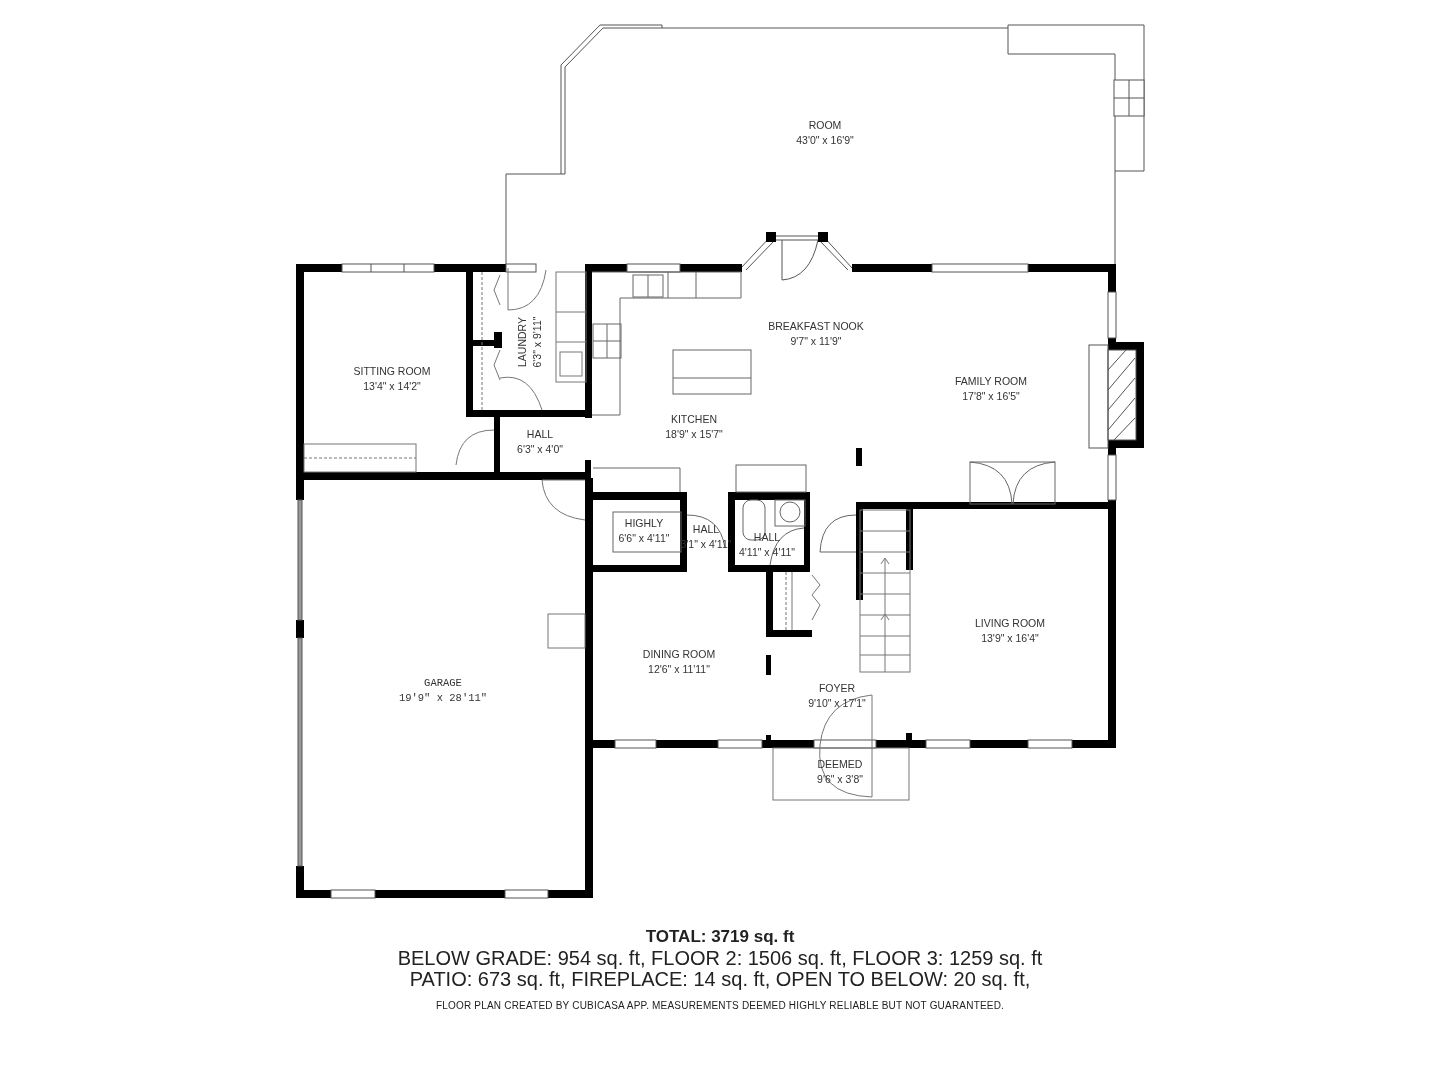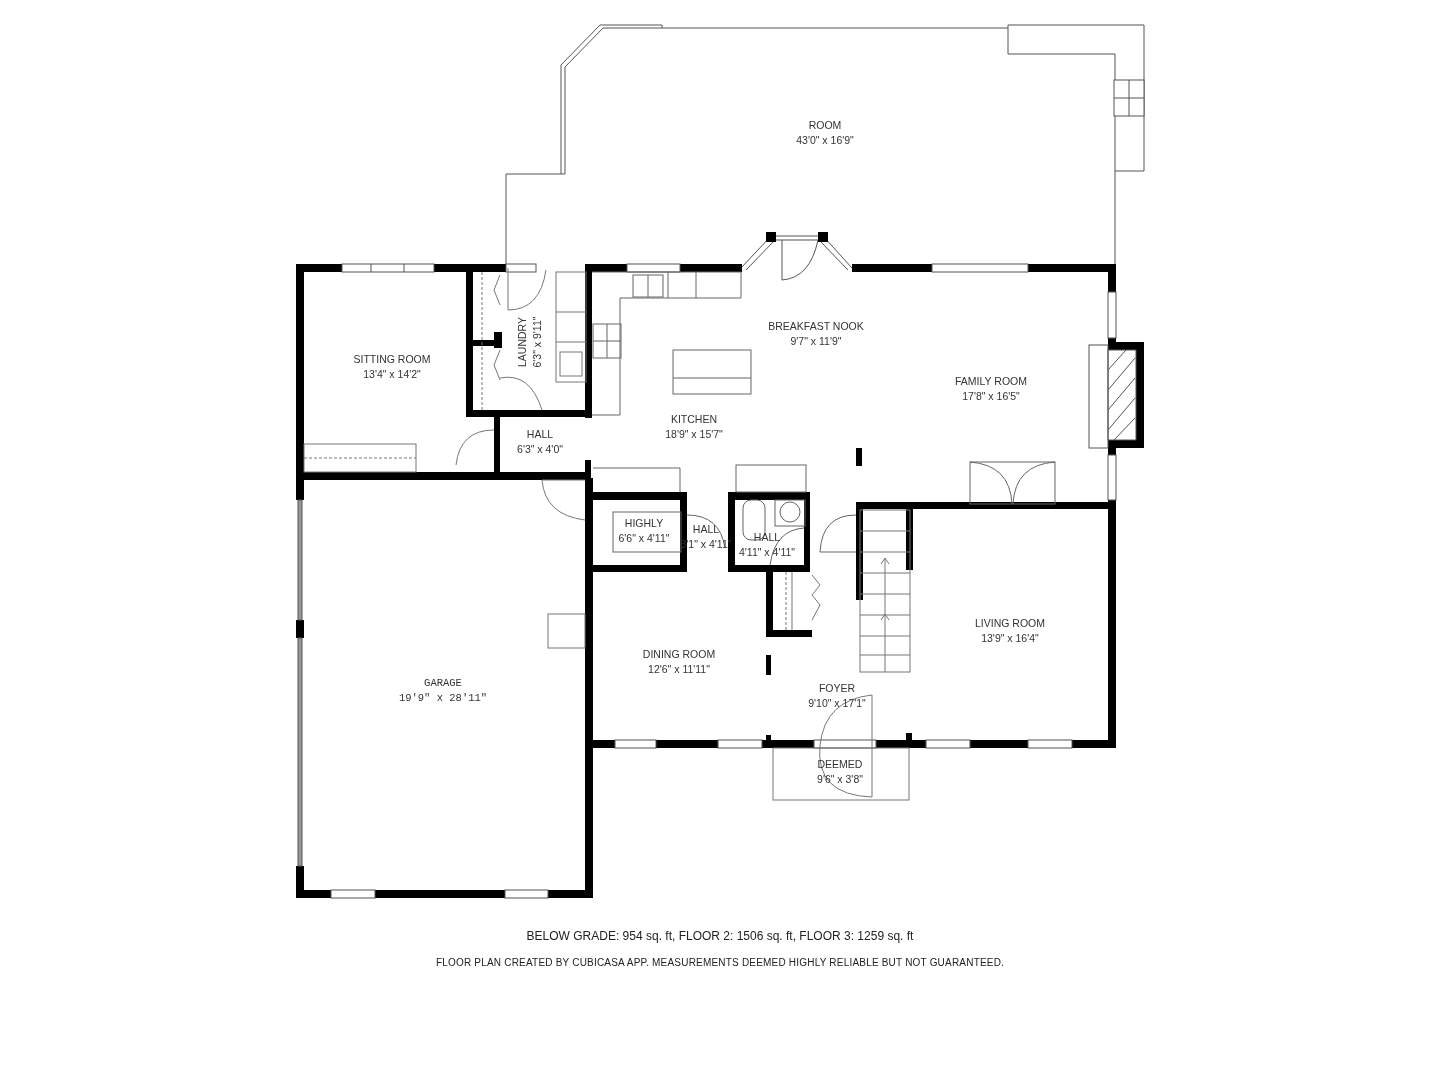--- a/index.html
+++ b/index.html
@@ -3,21 +3,21 @@
 <meta charset="utf-8">
 <style>
   html, body { margin: 0; padding: 0; background: #ffffff; }
   body { width: 1440px; height: 1080px; position: relative; overflow: hidden; font-family: "Liberation Sans", "DejaVu Sans", sans-serif; color: #222; }
   #plan { position: absolute; left: 0; top: 0; width: 1440px; height: 1080px; }
   .room-label { position: absolute; transform: translate(-50%, 0); text-align: center; font-size: 10.5px; line-height: 15px; color: #333; white-space: nowrap; }
   .room-label .name, .room-label .dims { display: block; }
   .room-label.vertical { transform: translate(-50%, -50%) rotate(-90deg); }
   .summary { position: absolute; left: 0; width: 1440px; top: 926px; text-align: center; color: #222; }
   .summary .total { font-size: 17px; font-weight: bold; line-height: 22px; }
-  .summary .line { font-size: 12px; line-height: 21px; }
+  .summary .line { font-size: 20px; line-height: 21px; }
   .summary .disclaimer { font-size: 10px; line-height: 12px; margin-top: 10px; letter-spacing: 0.2px; }
 </style>
 </head>
 <body>
 
 <svg id="plan" viewBox="0 0 1440 1080" xmlns="http://www.w3.org/2000/svg">
 
   <g fill="none" stroke="#555" stroke-width="1">
     <polyline points="506,268 506,174 565,174 565,67 603,28 1008,28 1008,54 1115,54 1115,268"></polyline>
     <polyline points="561,174 561,65 600,25 662,25 662,28"></polyline>
@@ -215,21 +215,21 @@
   <g fill="none" stroke="#777" stroke-width="1">
     <rect x="773" y="748" width="136" height="52"></rect>
     <path d="M872,695 L872,797 Q815,795 820,745 Q825,700 872,695"></path>
   </g>
 </svg>
 
 <div class="room-label" style="left:825px; top:118px;">
   <span class="name">ROOM</span>
   <span class="dims">43'0" x 16'9"</span>
 </div>
-<div class="room-label" style="left:392px; top:352px;">
+<div class="room-label" style="left:392px; top:364px;">
   <span class="name">SITTING ROOM</span>
   <span class="dims">13'4" x 14'2"</span>
 </div>
 <div class="room-label vertical" style="left:530px; top:342px;">
   <span class="name">LAUNDRY</span>
   <span class="dims">6'3" x 9'11"</span>
 </div>
 <div class="room-label" style="left:540px; top:427px;">
   <span class="name">HALL</span>
   <span class="dims">6'3" x 4'0"</span>
@@ -273,15 +273,17 @@
 <div class="room-label" style="left:837px; top:681px;">
   <span class="name">FOYER</span>
   <span class="dims">9'10" x 17'1"</span>
 </div>
 <div class="room-label" style="left:840px; top:757px;">
   <span class="name">DEEMED</span>
   <span class="dims">9'6" x 3'8"</span>
 </div>
 
 <div class="summary">
+  <div class="total">TOTAL: 3719 sq. ft</div>
   <div class="line">BELOW GRADE: 954 sq. ft, FLOOR 2: 1506 sq. ft, FLOOR 3: 1259 sq. ft</div>
+  <div class="line">PATIO: 673 sq. ft, FIREPLACE: 14 sq. ft, OPEN TO BELOW: 20 sq. ft,</div>
   <div class="disclaimer">FLOOR PLAN CREATED BY CUBICASA APP. MEASUREMENTS DEEMED HIGHLY RELIABLE BUT NOT GUARANTEED.</div>
 </div>
 
 </body></html>

